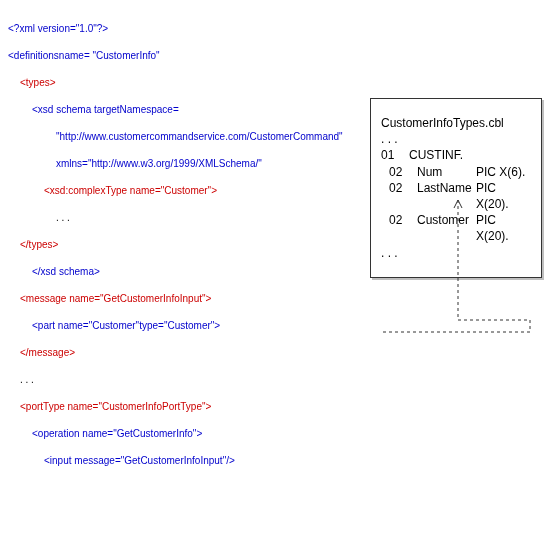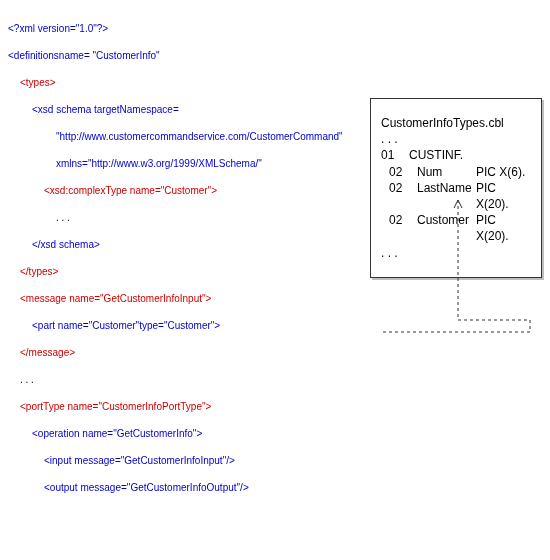--- a/index.html
+++ b/index.html
@@ -54,30 +54,29 @@
 
 <div class="code-area">
 <span class="line i0 blue">&lt;?xml version="1.0"?&gt;</span>
 <span class="line i0 blue">&lt;definitionsname= "CustomerInfo"</span>
 <span class="line i1 red">&lt;types&gt;</span>
 <span class="line i2 blue">&lt;xsd schema targetNamespace=</span>
 <span class="line i4 blue">"http://www.customercommandservice.com/CustomerCommand"</span>
 <span class="line i4 blue">xmlns="http://www.w3.org/1999/XMLSchema/"</span>
 <span class="line i3 red">&lt;xsd:complexType name="Customer"&gt;</span>
 <span class="line i4 ellipsis">. . .</span>
+<span class="line i1 red">&lt;/types&gt;</span>
 <span class="line i2 blue">&lt;/xsd schema&gt;</span>
-<span class="line i1 red">&lt;/types&gt;</span>
 <span class="line i1 red">&lt;message name="GetCustomerInfoInput"&gt;</span>
 <span class="line i2 blue">&lt;part name="Customer"type="Customer"&gt;</span>
 <span class="line i1 red">&lt;/message&gt;</span>
 <span class="line i1 ellipsis">. . .</span>
 <span class="line i1 red">&lt;portType name="CustomerInfoPortType"&gt;</span>
 <span class="line i2 blue">&lt;operation name="GetCustomerInfo"&gt;</span>
 <span class="line i3 blue">&lt;input message="GetCustomerInfoInput"/&gt;</span>
-<span class="line i3 blue">&lt;output message="GetCustomerInfoOutput"/&gt;</span>
 
 
 
 
 
 
 
 
 
 

